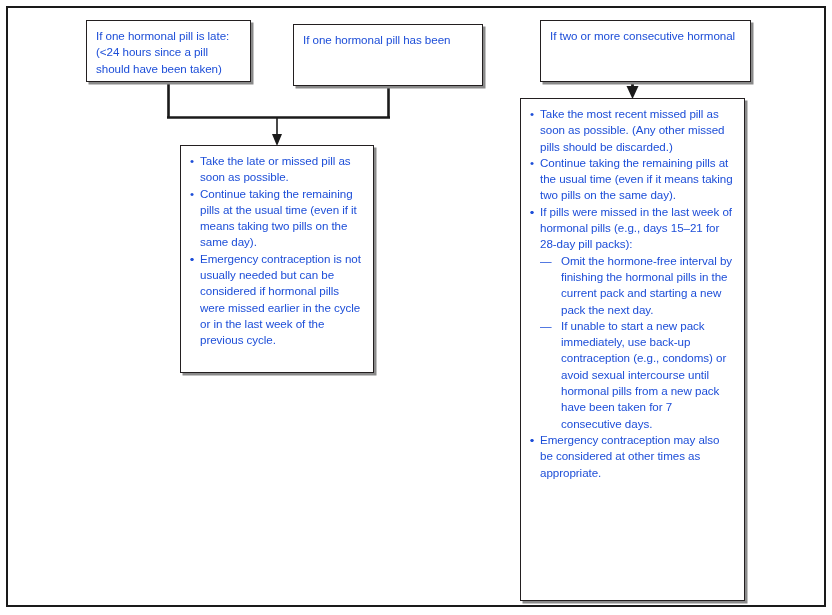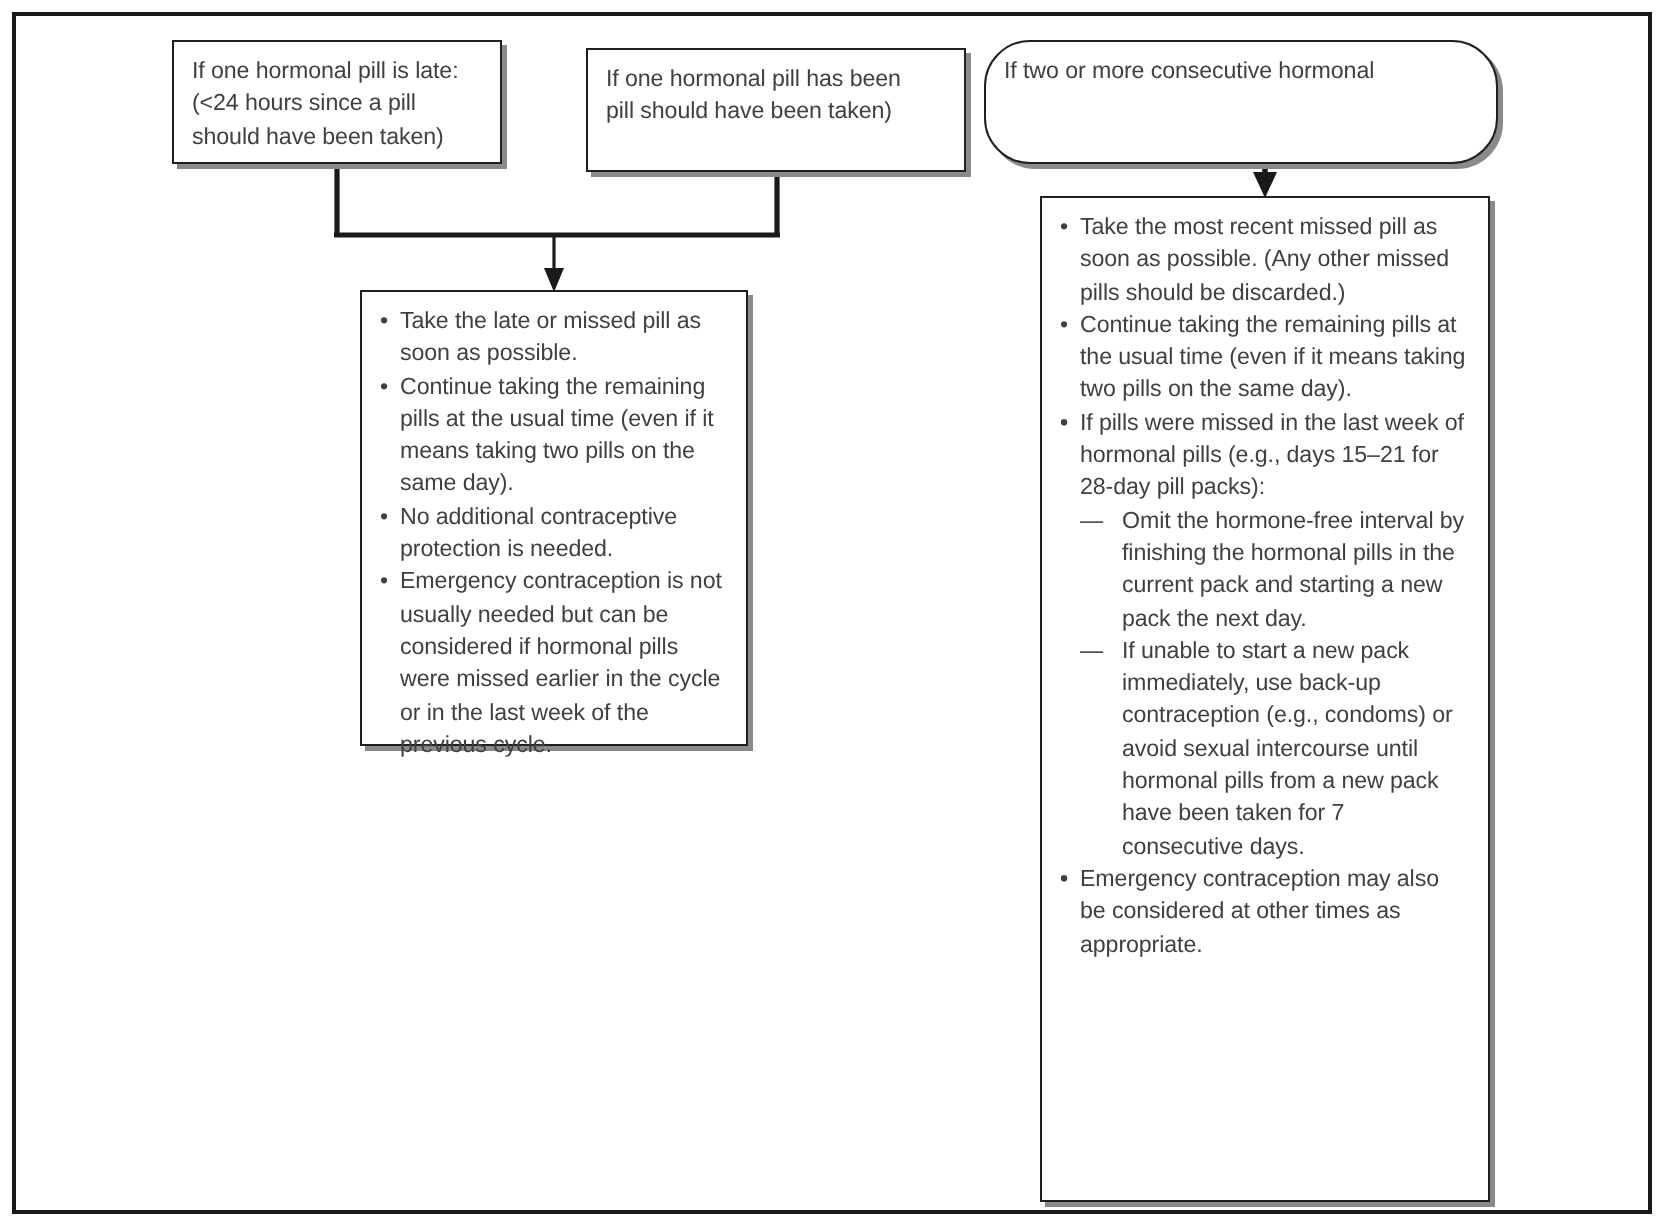--- a/index.html
+++ b/index.html
@@ -26,21 +26,21 @@
     height: 601px;
     border: 2px solid #1a1a1a;
     box-sizing: border-box;
   }
   .node {
     position: absolute;
     box-sizing: border-box;
     border: 1.6px solid #231f20;
     background: #ffffff;
     box-shadow: 2.5px 2.5px 0 0 #8a8a8a;
-    color: #404040;
+    color: #1d4ed8;
   }
   .node .inner {
     padding: 7px 9px 7px 9px;
   }
   .ptext {
     font-size: 11.6px;
     line-height: 16.3px;
     letter-spacing: -0.05px;
     margin: 0;
   }
@@ -80,21 +80,21 @@
     position: absolute;
     left: 0;
     top: 0;
     font-size: 11.6px;
     line-height: 16.3px;
   }
 
   
   #node-late      { left: 86px;  top: 20px;  width: 165px; height: 62px; }
   #node-missed1   { left: 293px; top: 24px;  width: 190px; height: 62px; }
-  #node-missed2   { left: 492px; top: 20px;  width: 257px; height: 62px; border-radius: 23px; }
+  #node-missed2   { left: 540px; top: 20px;  width: 211px; height: 62px; }
   #node-action-left  { left: 180px; top: 145px; width: 194px; height: 228px; }
   #node-action-right { left: 520px; top: 98px;  width: 225px; height: 503px; }
 
   
   #connectors {
     position: absolute;
     left: 0; top: 0;
     width: 832px; height: 615px;
     pointer-events: none;
   }
@@ -125,21 +125,20 @@
     <div class="inner">
       <p class="ptext">If one hormonal pill is late:</p>
       <p class="ptext">(&lt;24 hours since a pill</p>
       <p class="ptext">should have been taken)</p>
     </div>
   </div>
 
   <div class="node" id="node-missed1">
     <div class="inner">
       <p class="ptext">If one hormonal pill has been</p>
-      <p class="ptext">pill should have been taken)</p>
     </div>
   </div>
 
   <div class="node" id="node-missed2">
     <div class="inner">
       <p class="ptext">If two or more consecutive hormonal</p>
     </div>
   </div>
 
   <div class="node" id="node-action-left">
@@ -148,21 +147,20 @@
         <li>
           <span class="bullet-mark">•</span>
           <span>Take the late or missed pill as soon as possible.</span>
         </li>
         <li>
           <span class="bullet-mark">•</span>
           <span>Continue taking the remaining pills at the usual time (even if it means taking two pills on the same day).</span>
         </li>
         <li>
           <span class="bullet-mark">•</span>
-          <span>No additional contraceptive protection is needed.</span>
         </li>
         <li>
           <span class="bullet-mark">•</span>
           <span>Emergency contraception is not usually needed but can be considered if hormonal pills were missed earlier in the cycle or in the last week of the previous cycle.</span>
         </li>
       </ul>
     </div>
   </div>
 
   <div class="node" id="node-action-right">

